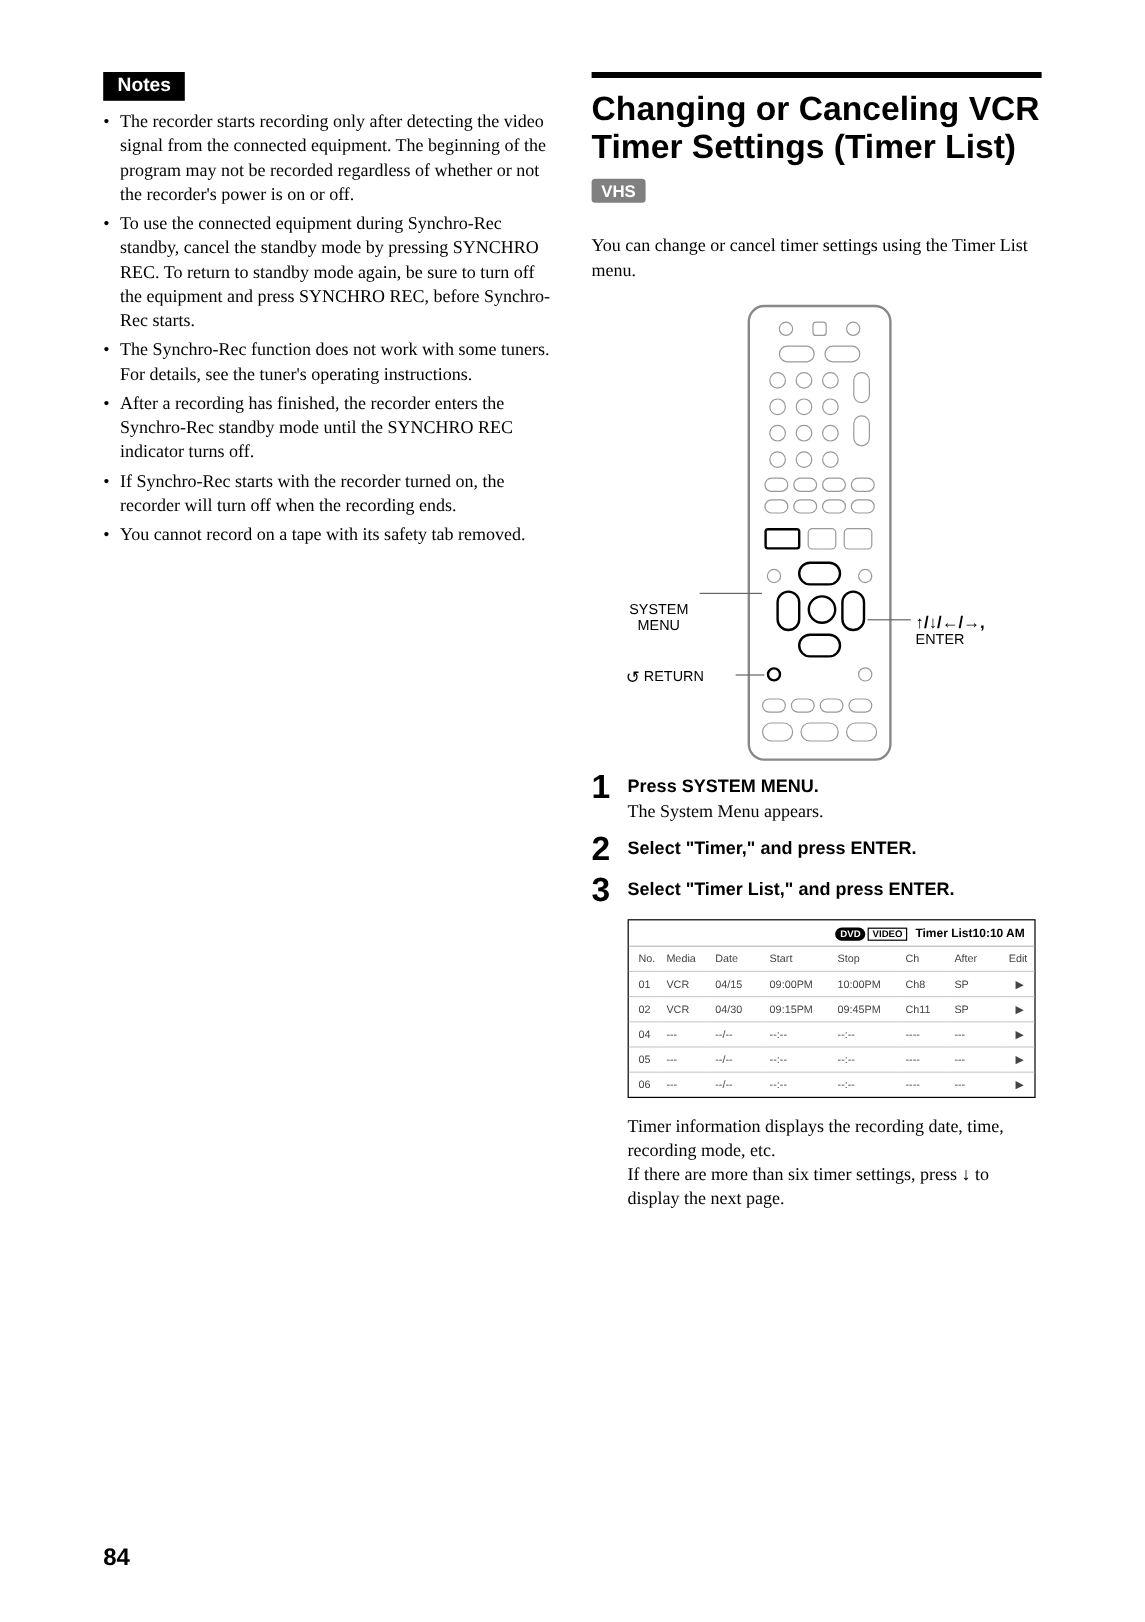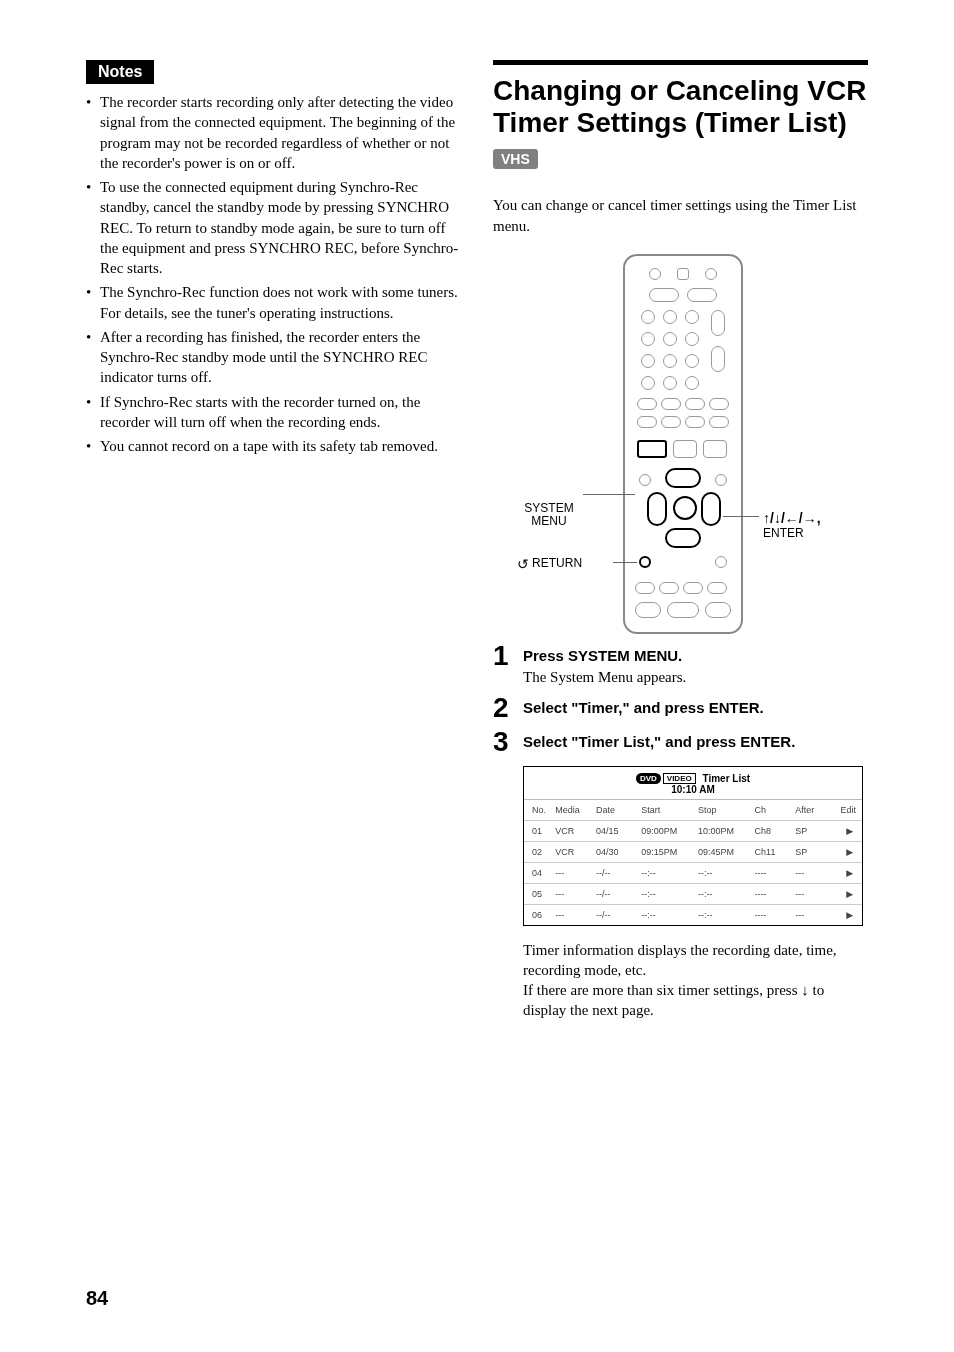--- a/index.html
+++ b/index.html
@@ -74,21 +74,21 @@
   .remote-body {
     position: absolute;
     left: 130px; top: 0;
     width: 120px; height: 380px;
     border: 2px solid #888;
     border-radius: 14px;
     background: #fff;
   }
   .remote-label { position: absolute; font-family: Arial, Helvetica, sans-serif; font-size: 12px; }
   .lbl-system { left: 25px; top: 228px; text-align: center; width: 62px; line-height: 1.1; margin-top: 20px; }
-  .lbl-return { left: 24px; top: 302px; width: 100px; text-align: left; }
+  .lbl-return { left: 11px; top: 302px; width: 100px; text-align: center; }
   .lbl-return .rsym { font-size: 14px; vertical-align: middle; }
   .lbl-arrows { left: 270px; top: 256px; width: 110px; }
   .lbl-arrows .arrow-glyphs { font-weight: bold; font-size: 14px; }
   .lead { position: absolute; background: #666; }
   .lead-h { height: 1px; }
   .small-btn {
     position: absolute;
     border: 1.5px solid #999;
     border-radius: 50%;
   }
@@ -117,27 +117,26 @@
 
   .timer-panel {
     margin: 10px 0 14px 30px;
     border: 1px solid #000;
     width: 340px;
     font-family: Arial, Helvetica, sans-serif;
     background: #fff;
   }
   .tp-header {
     display: flex;
-    justify-content: space-between;
+    justify-content: flex-end;
     align-items: center;
     font-size: 10px;
     font-weight: bold;
     padding: 6px 8px 4px 8px;
     border-bottom: 1px solid #bbb;
-    flex-direction: column;
   }
   .tp-header .dvd-tag {
     display: inline-flex;
     align-items: center;
     gap: 2px;
   }
   .tp-header .dvd-tag .dvd {
     background: #000; color: #fff; border-radius: 6px;
     font-size: 8px; padding: 1px 4px;
   }

